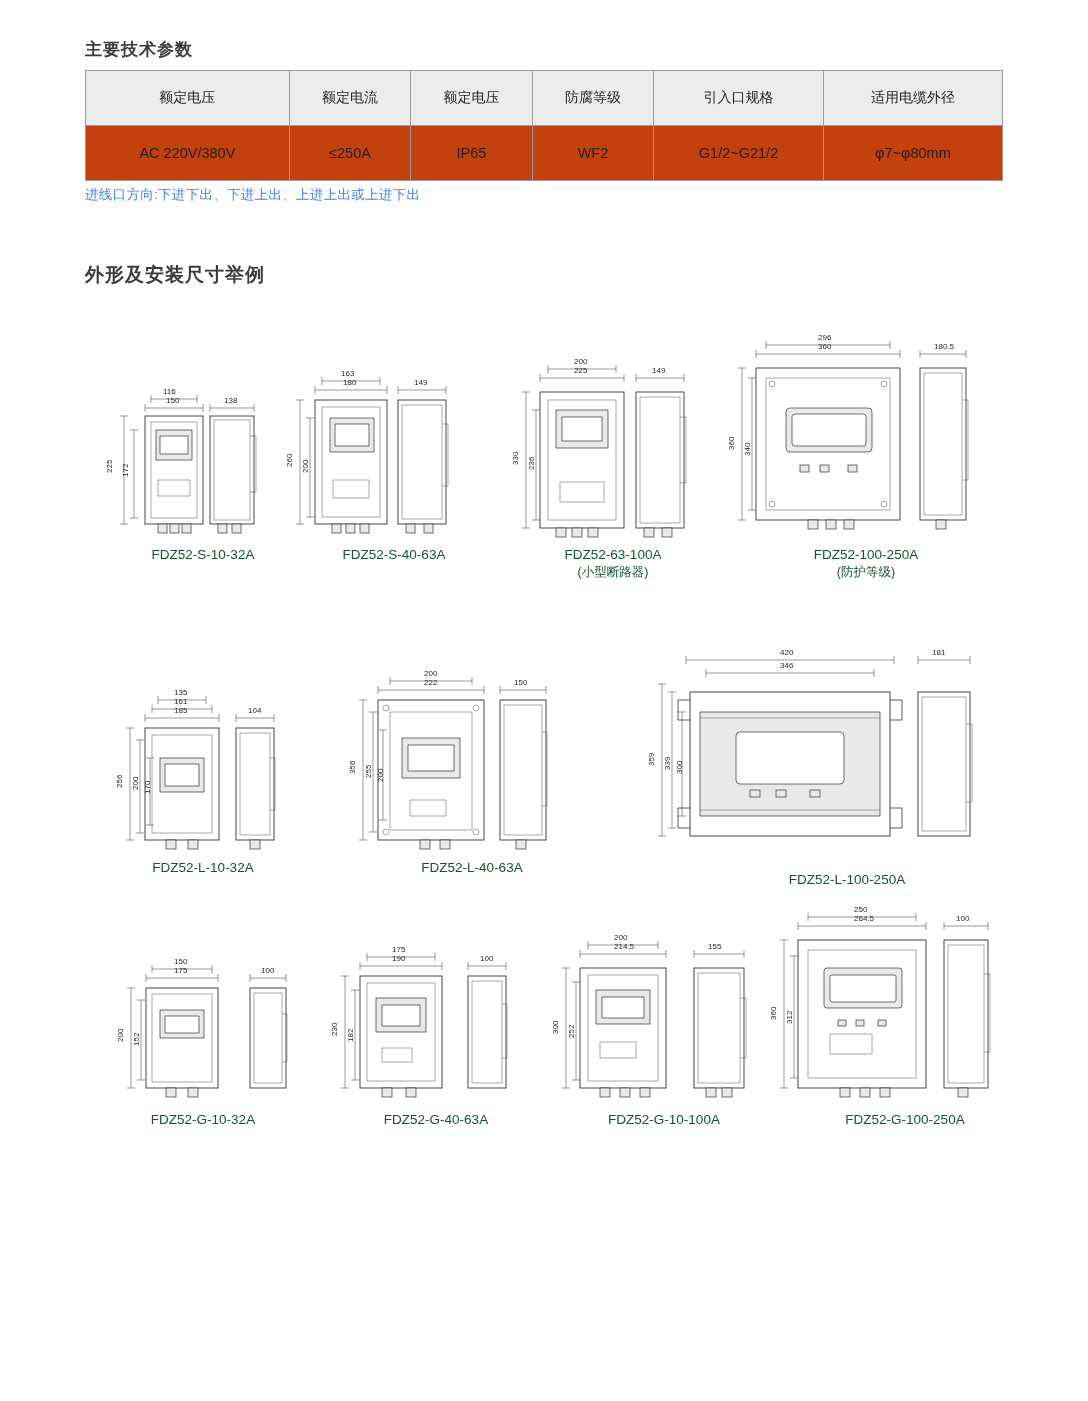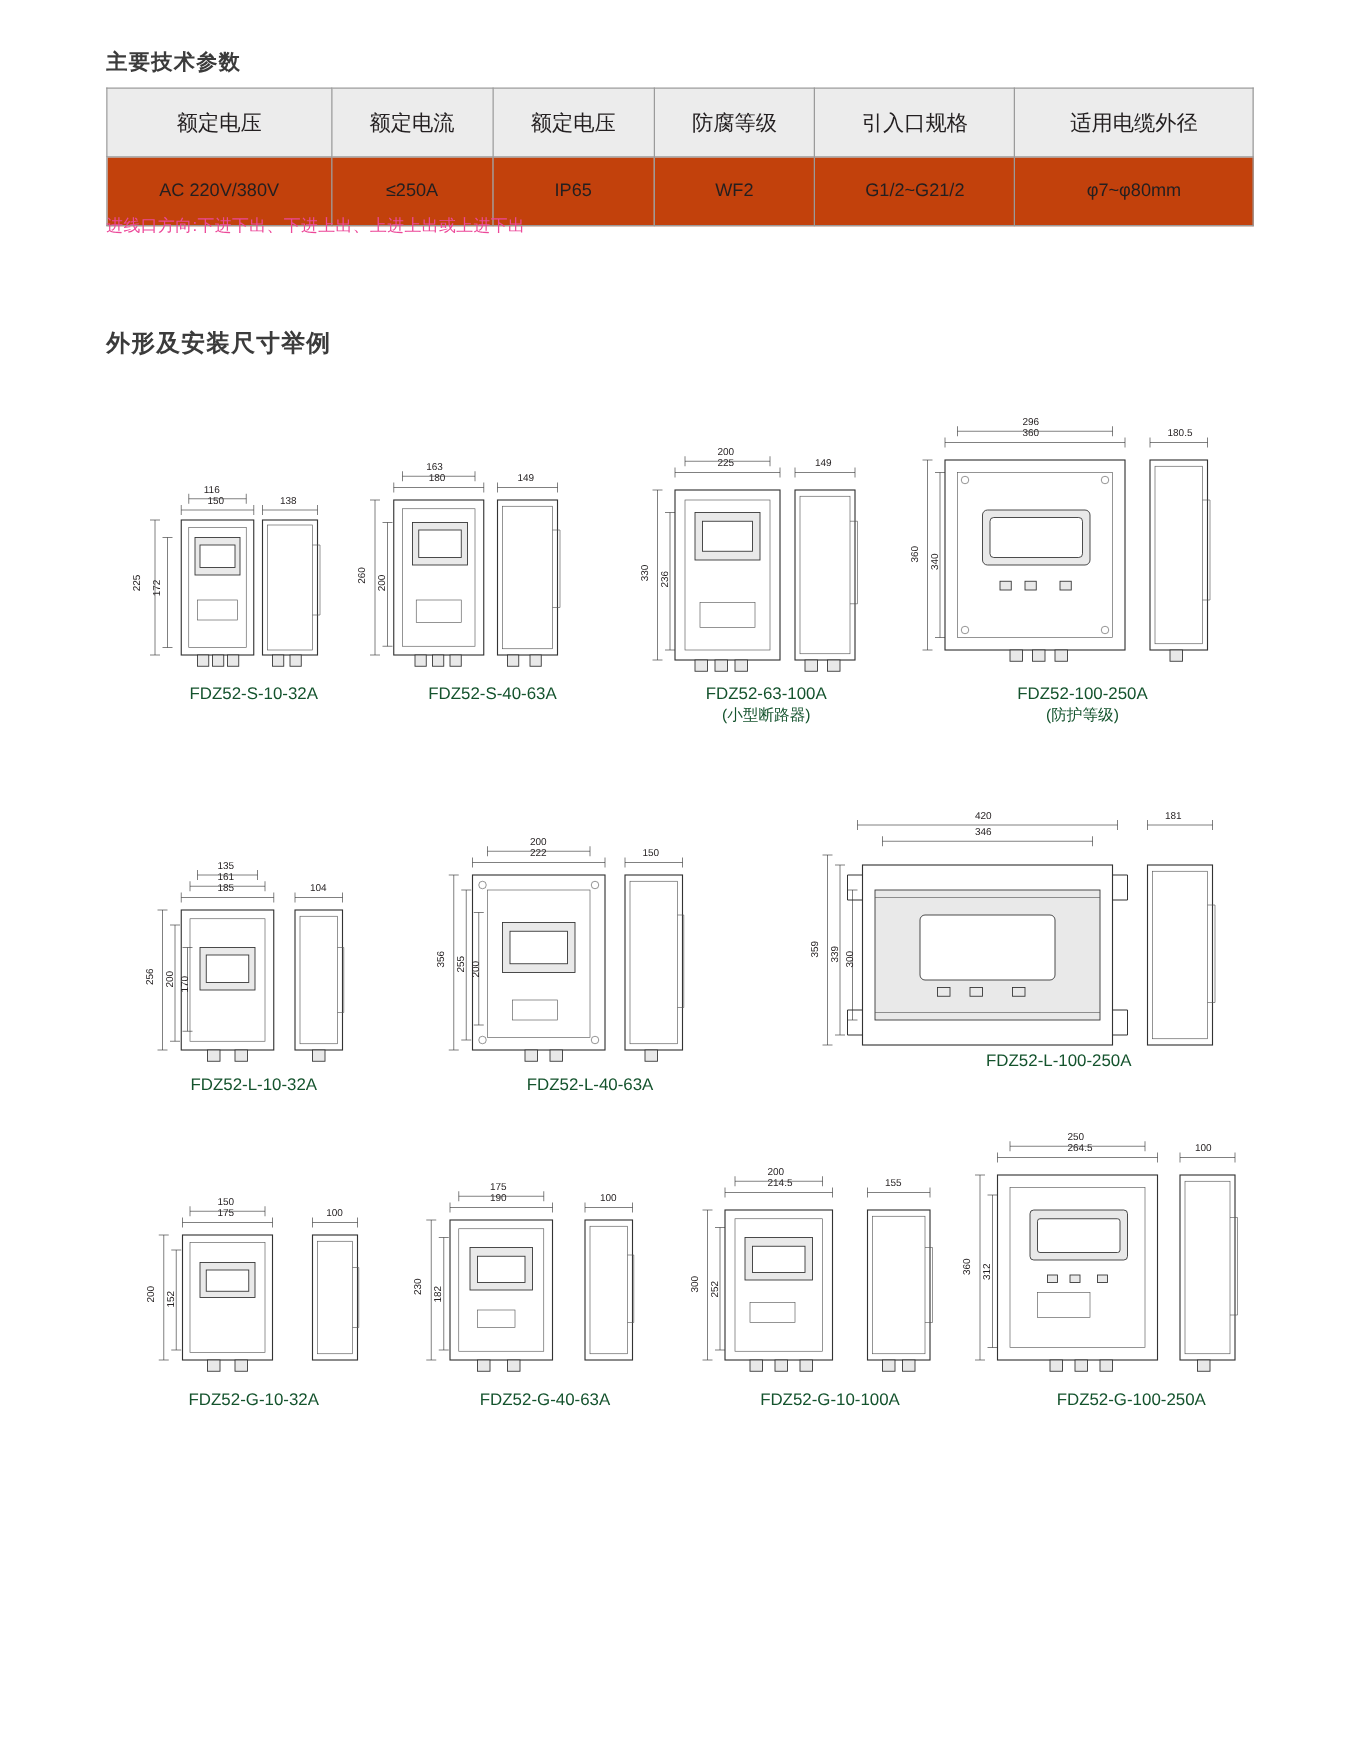--- a/index.html
+++ b/index.html
@@ -31,28 +31,28 @@
     border-collapse:collapse;
     font-size:14.5px;
   }
   table.spec th, table.spec td {
     border:1px solid #9a9a9a;
     text-align:center;
     height:52px;
     font-weight:normal;
     color:#231f20;
   }
-  table.spec thead th { background:#ececec; font-size:17px; }
+  table.spec thead th { background:#ececec; font-size:14px; }
   table.spec tbody td { background:#c2410c; }
 
   .note {
     position:absolute;
-    left:85px; top:172px;
+    left:85px; top:186px;
     font-size:13.5px;
-    color:#ec4899;
+    color:#3b82f6;
     letter-spacing:.3px;
   }
 
   .dwg-area { position:absolute; left:0; top:320px; width:1088px; height:830px; }
 
   .caption {
     position:absolute;
     font-size:13.5px;
     text-align:center;
     color:#14532d;
@@ -416,21 +416,21 @@
       <span>FDZ52-100-250A</span>
       <span class="sub">(防护等级)</span>
     </div>
 
     <div class="caption" style="left:203px; top:540px;">
       <span>FDZ52-L-10-32A</span>
     </div>
     <div class="caption" style="left:472px; top:540px;">
       <span>FDZ52-L-40-63A</span>
     </div>
-    <div class="caption" style="left:847px; top:521px;">
+    <div class="caption" style="left:847px; top:552px;">
       <span>FDZ52-L-100-250A</span>
     </div>
 
     <div class="caption" style="left:203px; top:792px;text-align:center;">
       <span>FDZ52-G-10-32A</span>
     </div>
     <div class="caption" style="left:436px; top:792px;">
       <span>FDZ52-G-40-63A</span>
     </div>
     <div class="caption" style="left:664px; top:792px;">

